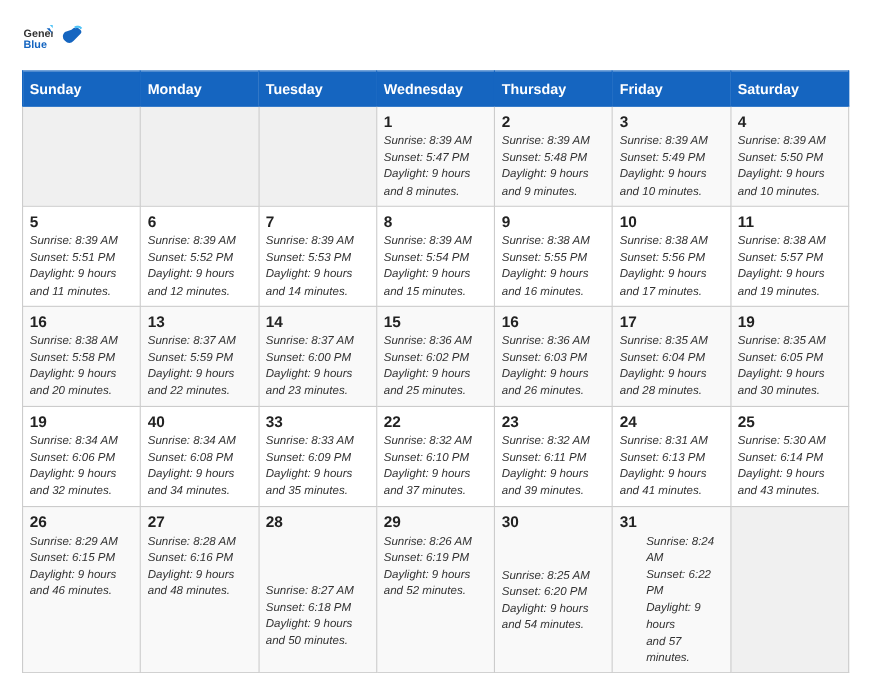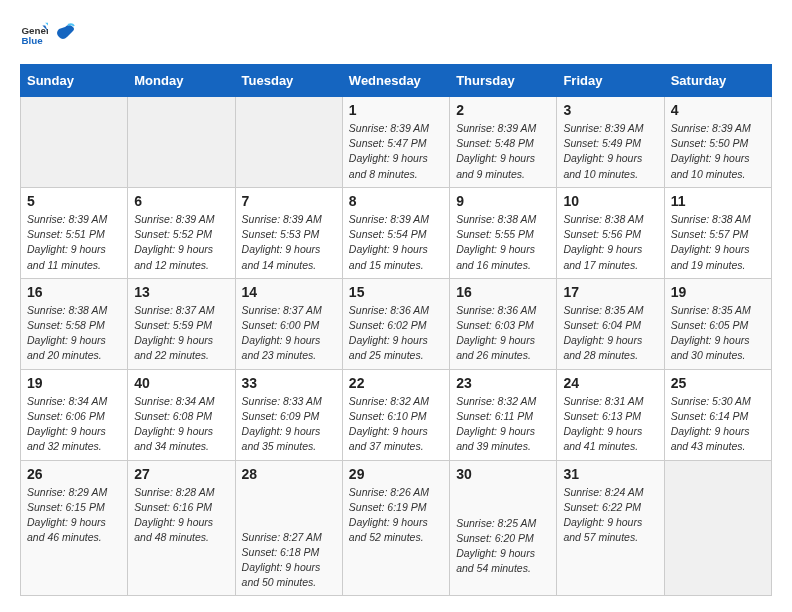--- a/index.html
+++ b/index.html
@@ -347,21 +347,21 @@
         </td>
         <td>
           <div class="day-num">30</div>
           <div class="day-info" style="white-space: pre-line; margin-top: 34px;">Sunrise: 8:25 AM
 Sunset: 6:20 PM
 Daylight: 9 hours
 and 54 minutes.</div>
         </td>
         <td>
           <div class="day-num">31</div>
-          <div class="day-info" style="white-space: pre-line;">Sunrise: 8:24 AM
+          <div class="day-info" style="white-space: pre-line; margin-left: 24px;">Sunrise: 8:24 AM
 Sunset: 6:22 PM
 Daylight: 9 hours
 and 57 minutes.</div>
         </td>
         <td class="empty-cell"></td>
       </tr>
     </tbody>
 </table>
 
 </body></html>

